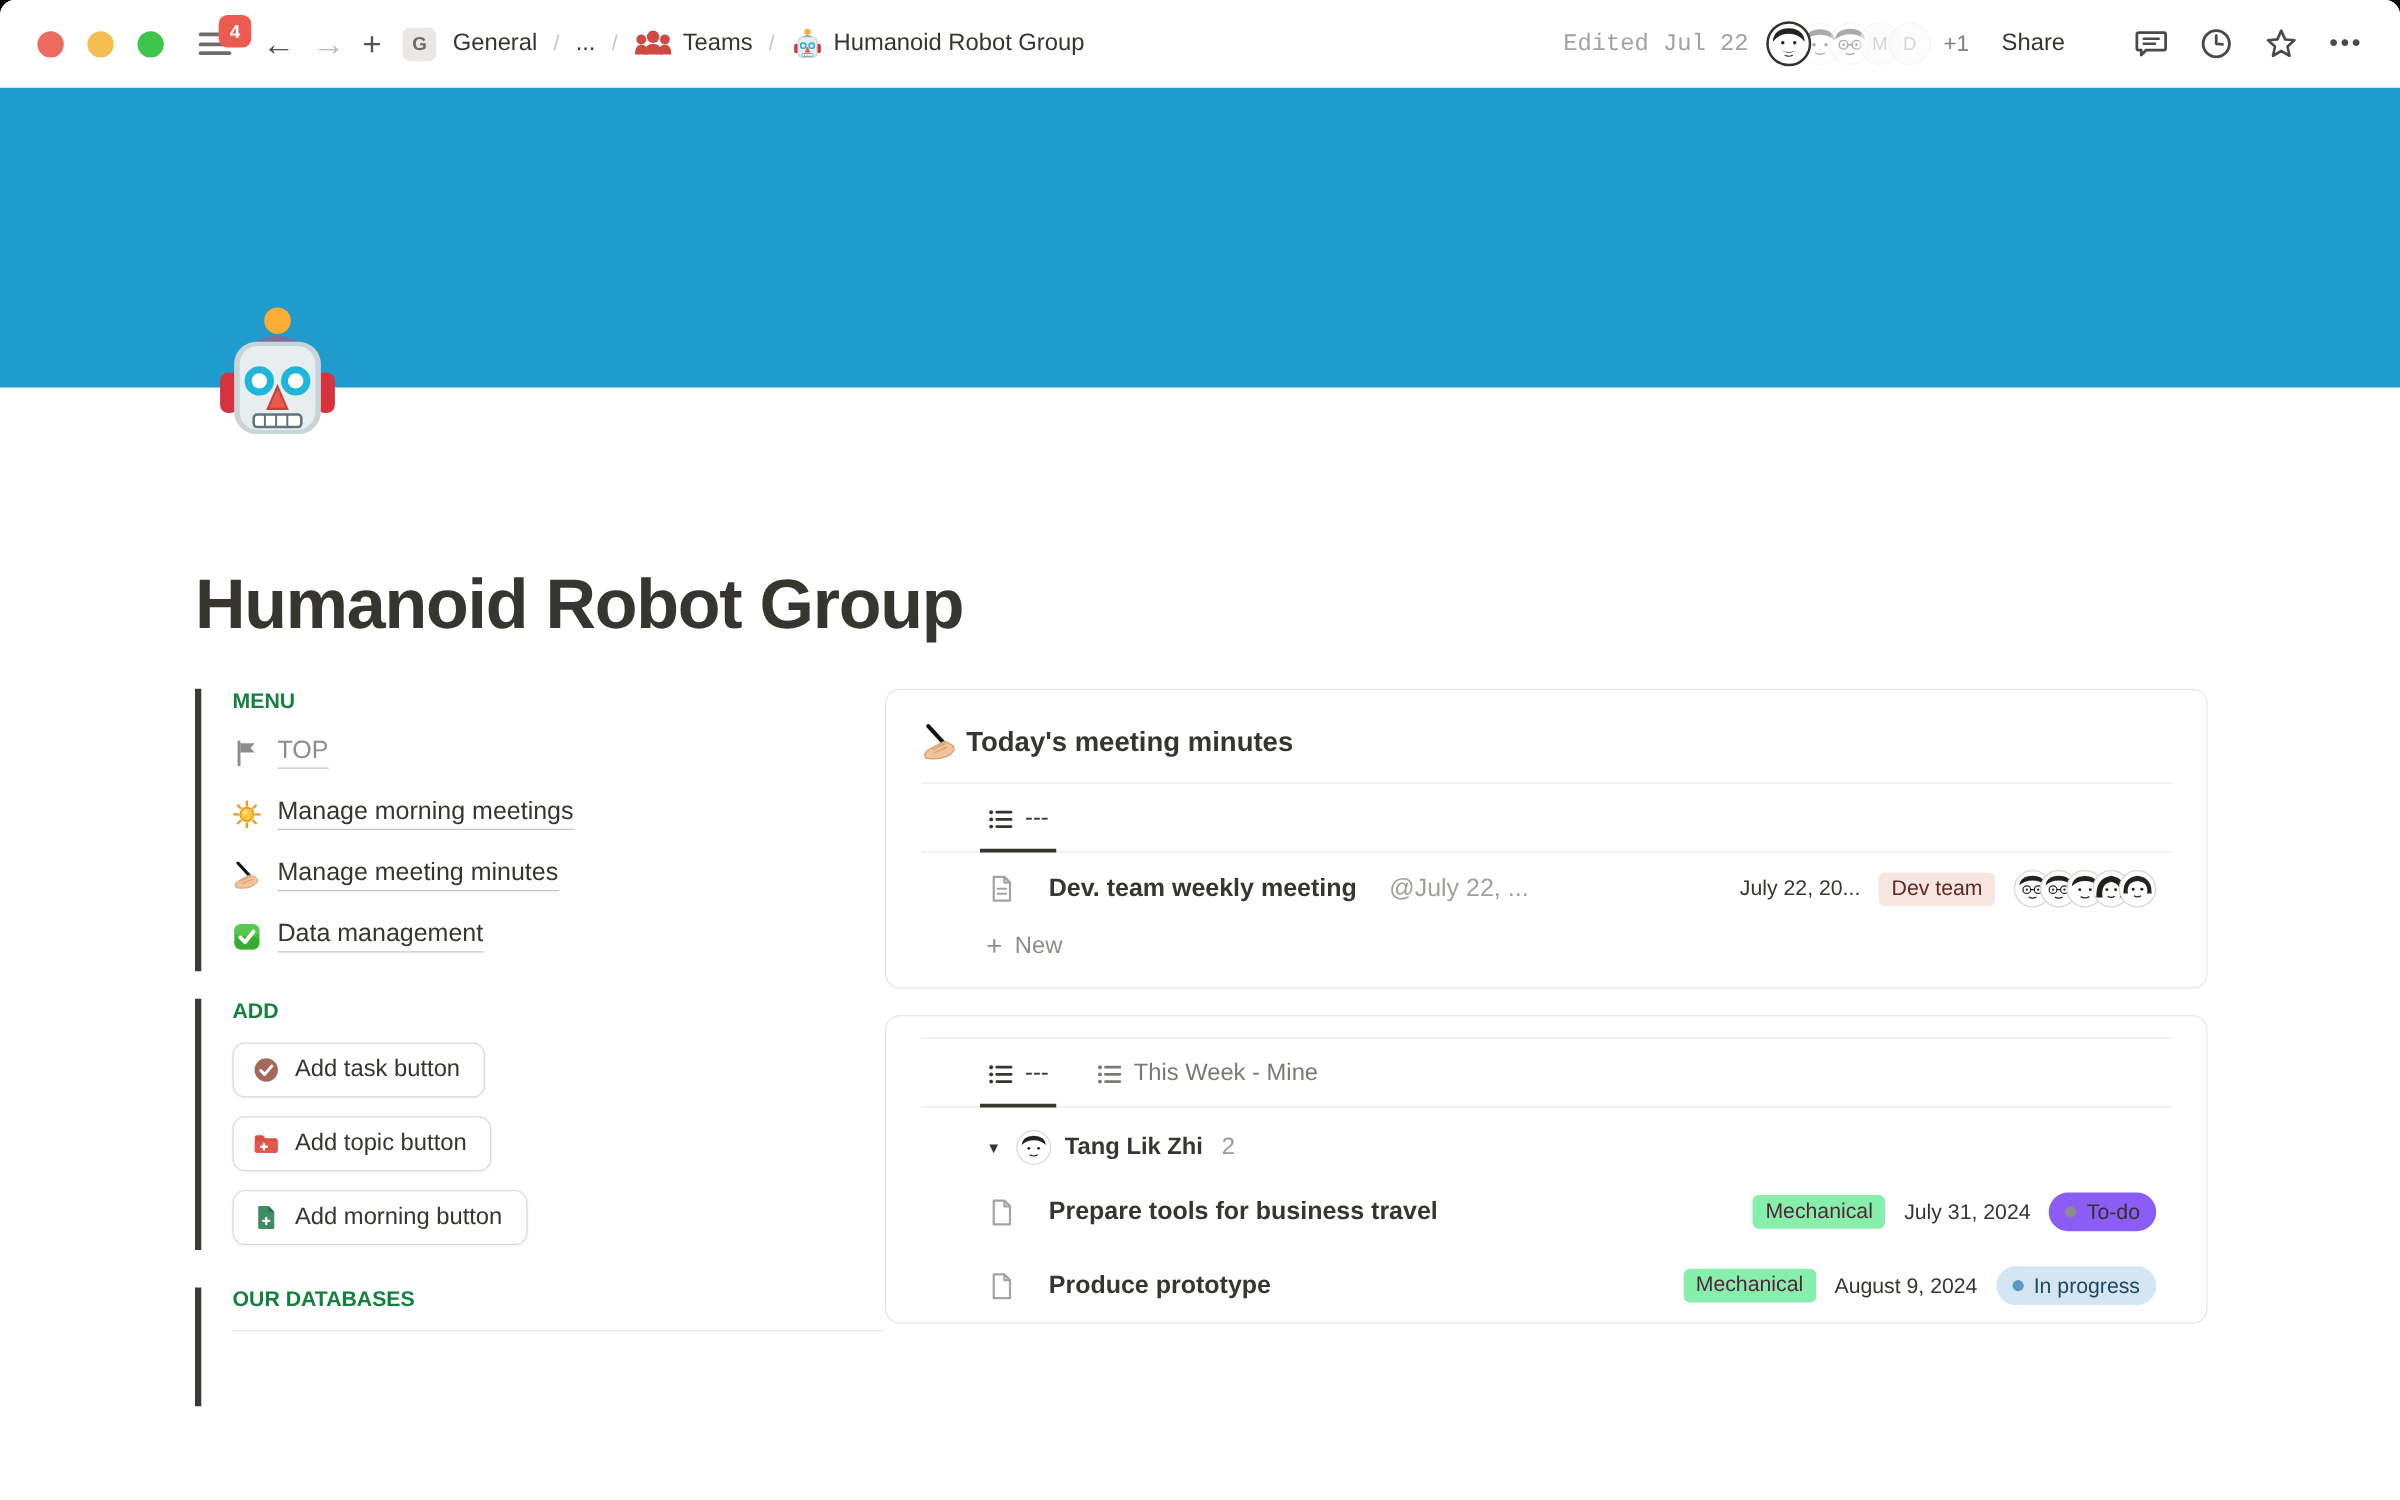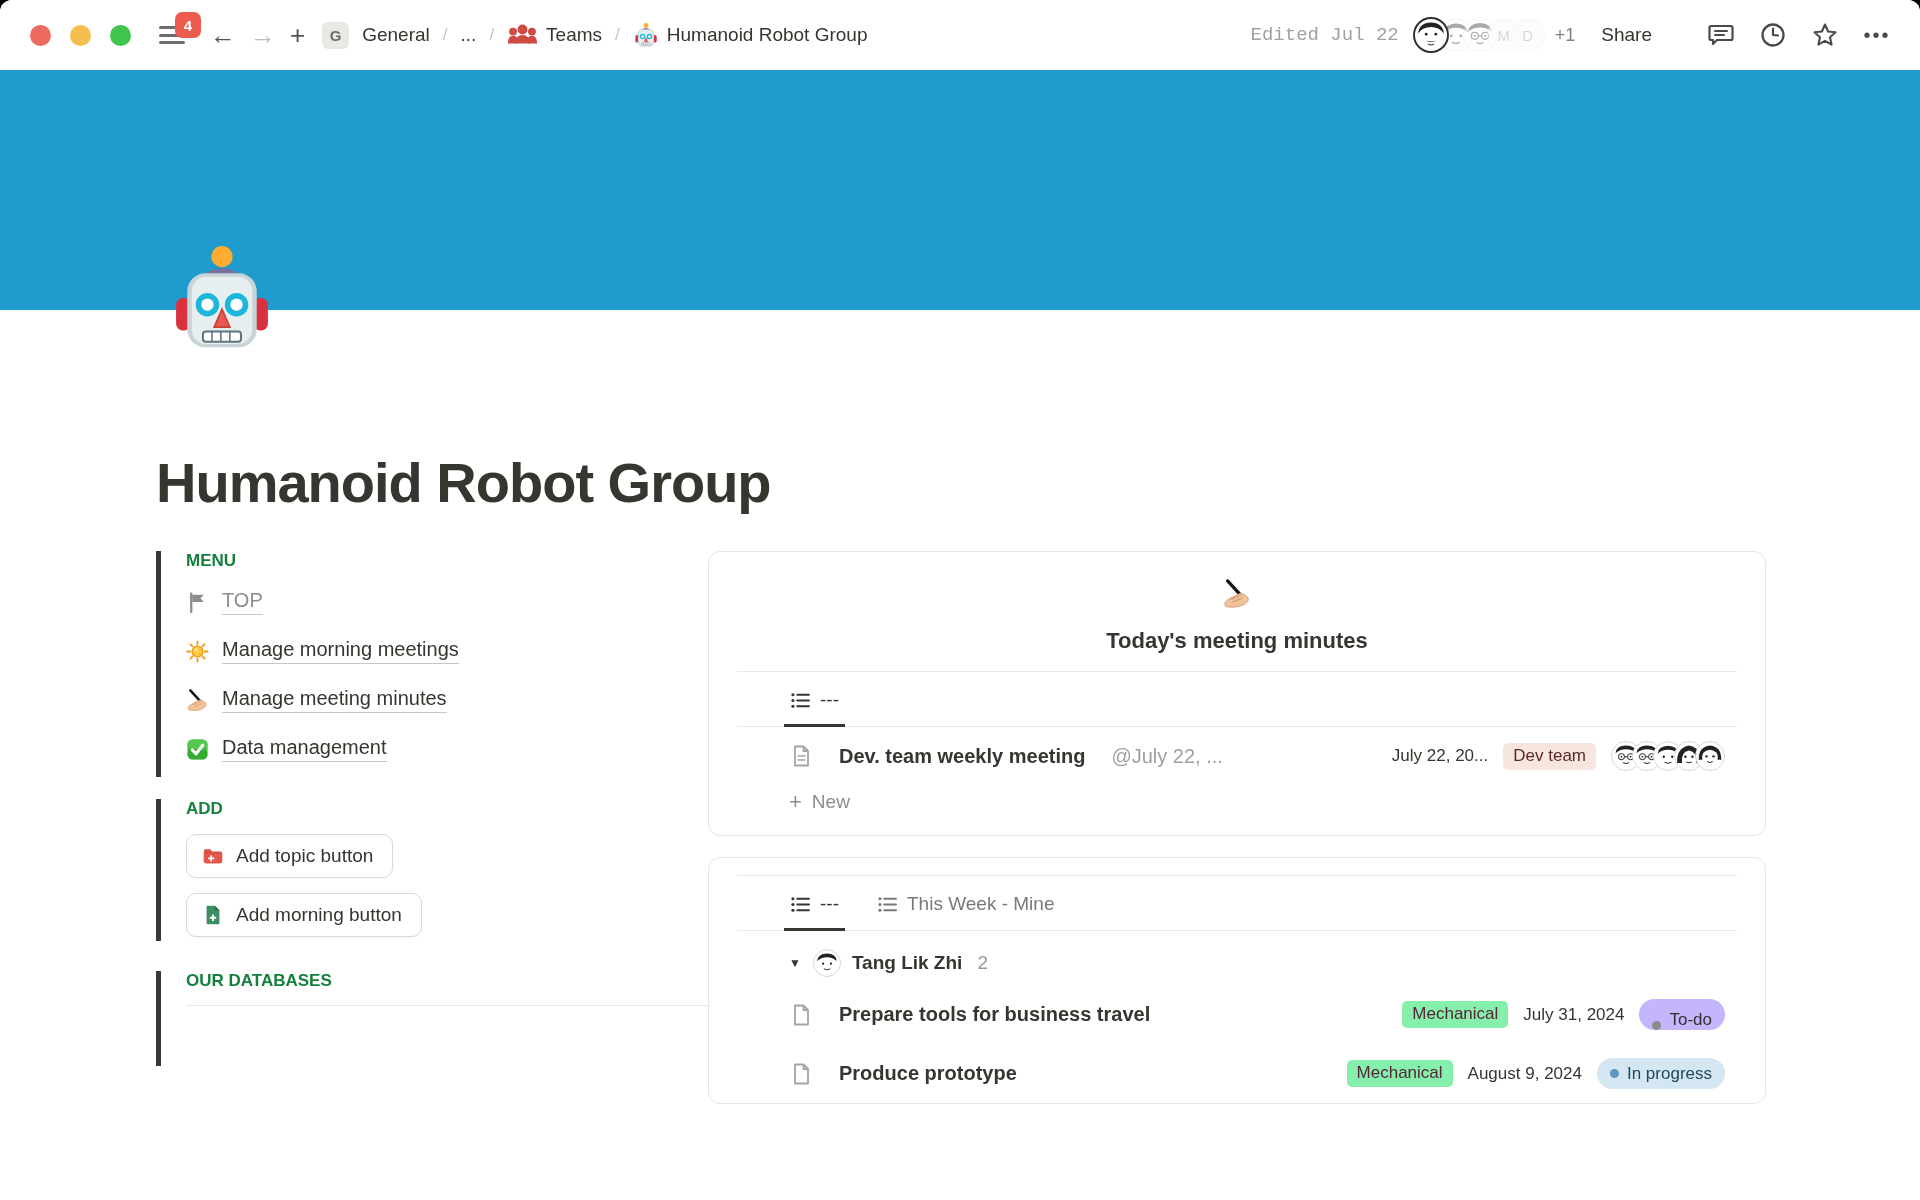--- a/index.html
+++ b/index.html
@@ -64,42 +64,42 @@
   .add-btn span.lbl { font-size:19px; color:#37352F; font-weight:500; }
   .add-btn-line { line-height:0; }
   .db-block { margin-top:30px; padding-bottom:60px; }
   .db-divider { border-top:1px solid #E8E7E3; margin-top:14px; }
   .db-row { display:flex; align-items:center; gap:13px; padding:17px 0 0; }
   .db-row .ic, .db-row .ic svg { width:26px; height:26px; }
 
   
   .card { border:1px solid #E7E6E2; border-radius:12px; background:#fff; }
   .card + .card { margin-top:21px; }
-  .card-head { display:flex; align-items:center; gap:19px; padding:27px 28px 0;flex-direction:column; }
+  .card-head { display:flex; align-items:center; gap:6px; padding:27px 28px 0; }
   .card-head .ic, .card-head .ic svg { width:30px; height:30px; }
   .card-title { font-size:22px; font-weight:bold; color:#37352F; }
   .card-divider { border-top:1px solid #EBEAE6; margin:17px 28px 0; }
   .dbview { margin:0 28px; }
   .tabs { display:flex; gap:26px; padding-left:47px; border-bottom:1px solid #EBEAE6; margin-top:3px; }
   .tab { display:flex; align-items:center; gap:9px; font-size:19px; padding:14px 6px 13px; color:#7B7974;
     border-bottom:3.5px solid transparent; margin-bottom:-1px; }
   .tab.active { color:#37352F; border-bottom-color:#37352F; font-weight:500; }
   .tab .ic, .tab .ic svg { width:21px; height:21px; }
   .row { display:flex; align-items:center; gap:26px; padding:14px 12px 14px 52px; }
   .row .ic, .row .ic svg { width:24px; height:24px; flex:0 0 auto; }
   .row-title { font-size:20px; font-weight:600; color:#37352F; white-space:nowrap; }
   .row-mention { font-size:20px; color:#A1A09B; white-space:nowrap; }
   .row-right { margin-left:auto; display:flex; align-items:center; gap:15px; }
   .prop-date { font-size:17px; color:#37352F; white-space:nowrap; }
   .tag { font-size:17px; padding:3px 10px 4px; border-radius:5px; white-space:nowrap; }
   .tag.redish { background:#F7E5E0; color:#5D2A24; }
   .tag.pink { background:#86efac; color:#54253B; }
   .pill { display:flex; align-items:center; gap:8px; height:31px; padding:0 13px; border-radius:16px; font-size:17px; white-space:nowrap; }
   .pill .dot { width:9px; height:9px; border-radius:50%; }
-  .pill.gray { background:#c4b5fd; color:#32302C;align-items:flex-end; } .pill.gray .dot { background:#8E8C89; }
+  .pill.gray { background:#8b5cf6; color:#32302C; } .pill.gray .dot { background:#8E8C89; }
   .pill.blue { background:#D4E6F1; color:#1D4860; } .pill.blue .dot { background:#5E97BF; }
   .row-avs { display:flex; }
   .row-avs .av2 { width:30px; height:30px; border-radius:50%; background:#fff; border:1px solid #DAD8D4; margin-left:-9px; overflow:hidden; }
   .row-avs .av2:first-child { margin-left:0; }
   .new-row { display:flex; align-items:center; gap:10px; padding:6px 12px 22px 52px; color:#8F8D89; font-size:19px; }
   .new-plus { font-size:22px; color:#8F8D89; line-height:1; }
   .group-row { display:flex; align-items:center; padding:18px 12px 8px 52px; }
   .tri { font-size:12px; color:#37352F; margin-right:12px; }
   .g-av { width:28px; height:28px; border-radius:50%; overflow:hidden; border:1px solid #DAD8D4; margin-right:11px; background:#fff; }
   .g-av svg { width:26px; height:26px; }
@@ -377,20 +377,28 @@
                 </svg></span>
             <span class="mi-label">Data management</span>
           </div>
         </div>
 
         <div class="callout add-block">
           <div class="sect-h">ADD</div>
           <div class="add-btn-line"><button class="add-btn">
             <span class="ic">
                   <svg>
+                    <use href="#i-taskc"></use>
+                  </svg>
+                </span>
+            <span class="lbl">Add task button</span>
+          </button></div>
+          <div class="add-btn-line"><button class="add-btn">
+            <span class="ic">
+                  <svg>
                     <use href="#i-folderp"></use>
                   </svg>
                 </span>
             <span class="lbl">Add topic button</span>
           </button></div>
           <div class="add-btn-line"><button class="add-btn">
             <span class="ic">
                   <svg>
                     <use href="#i-docp"></use>
                   </svg>

